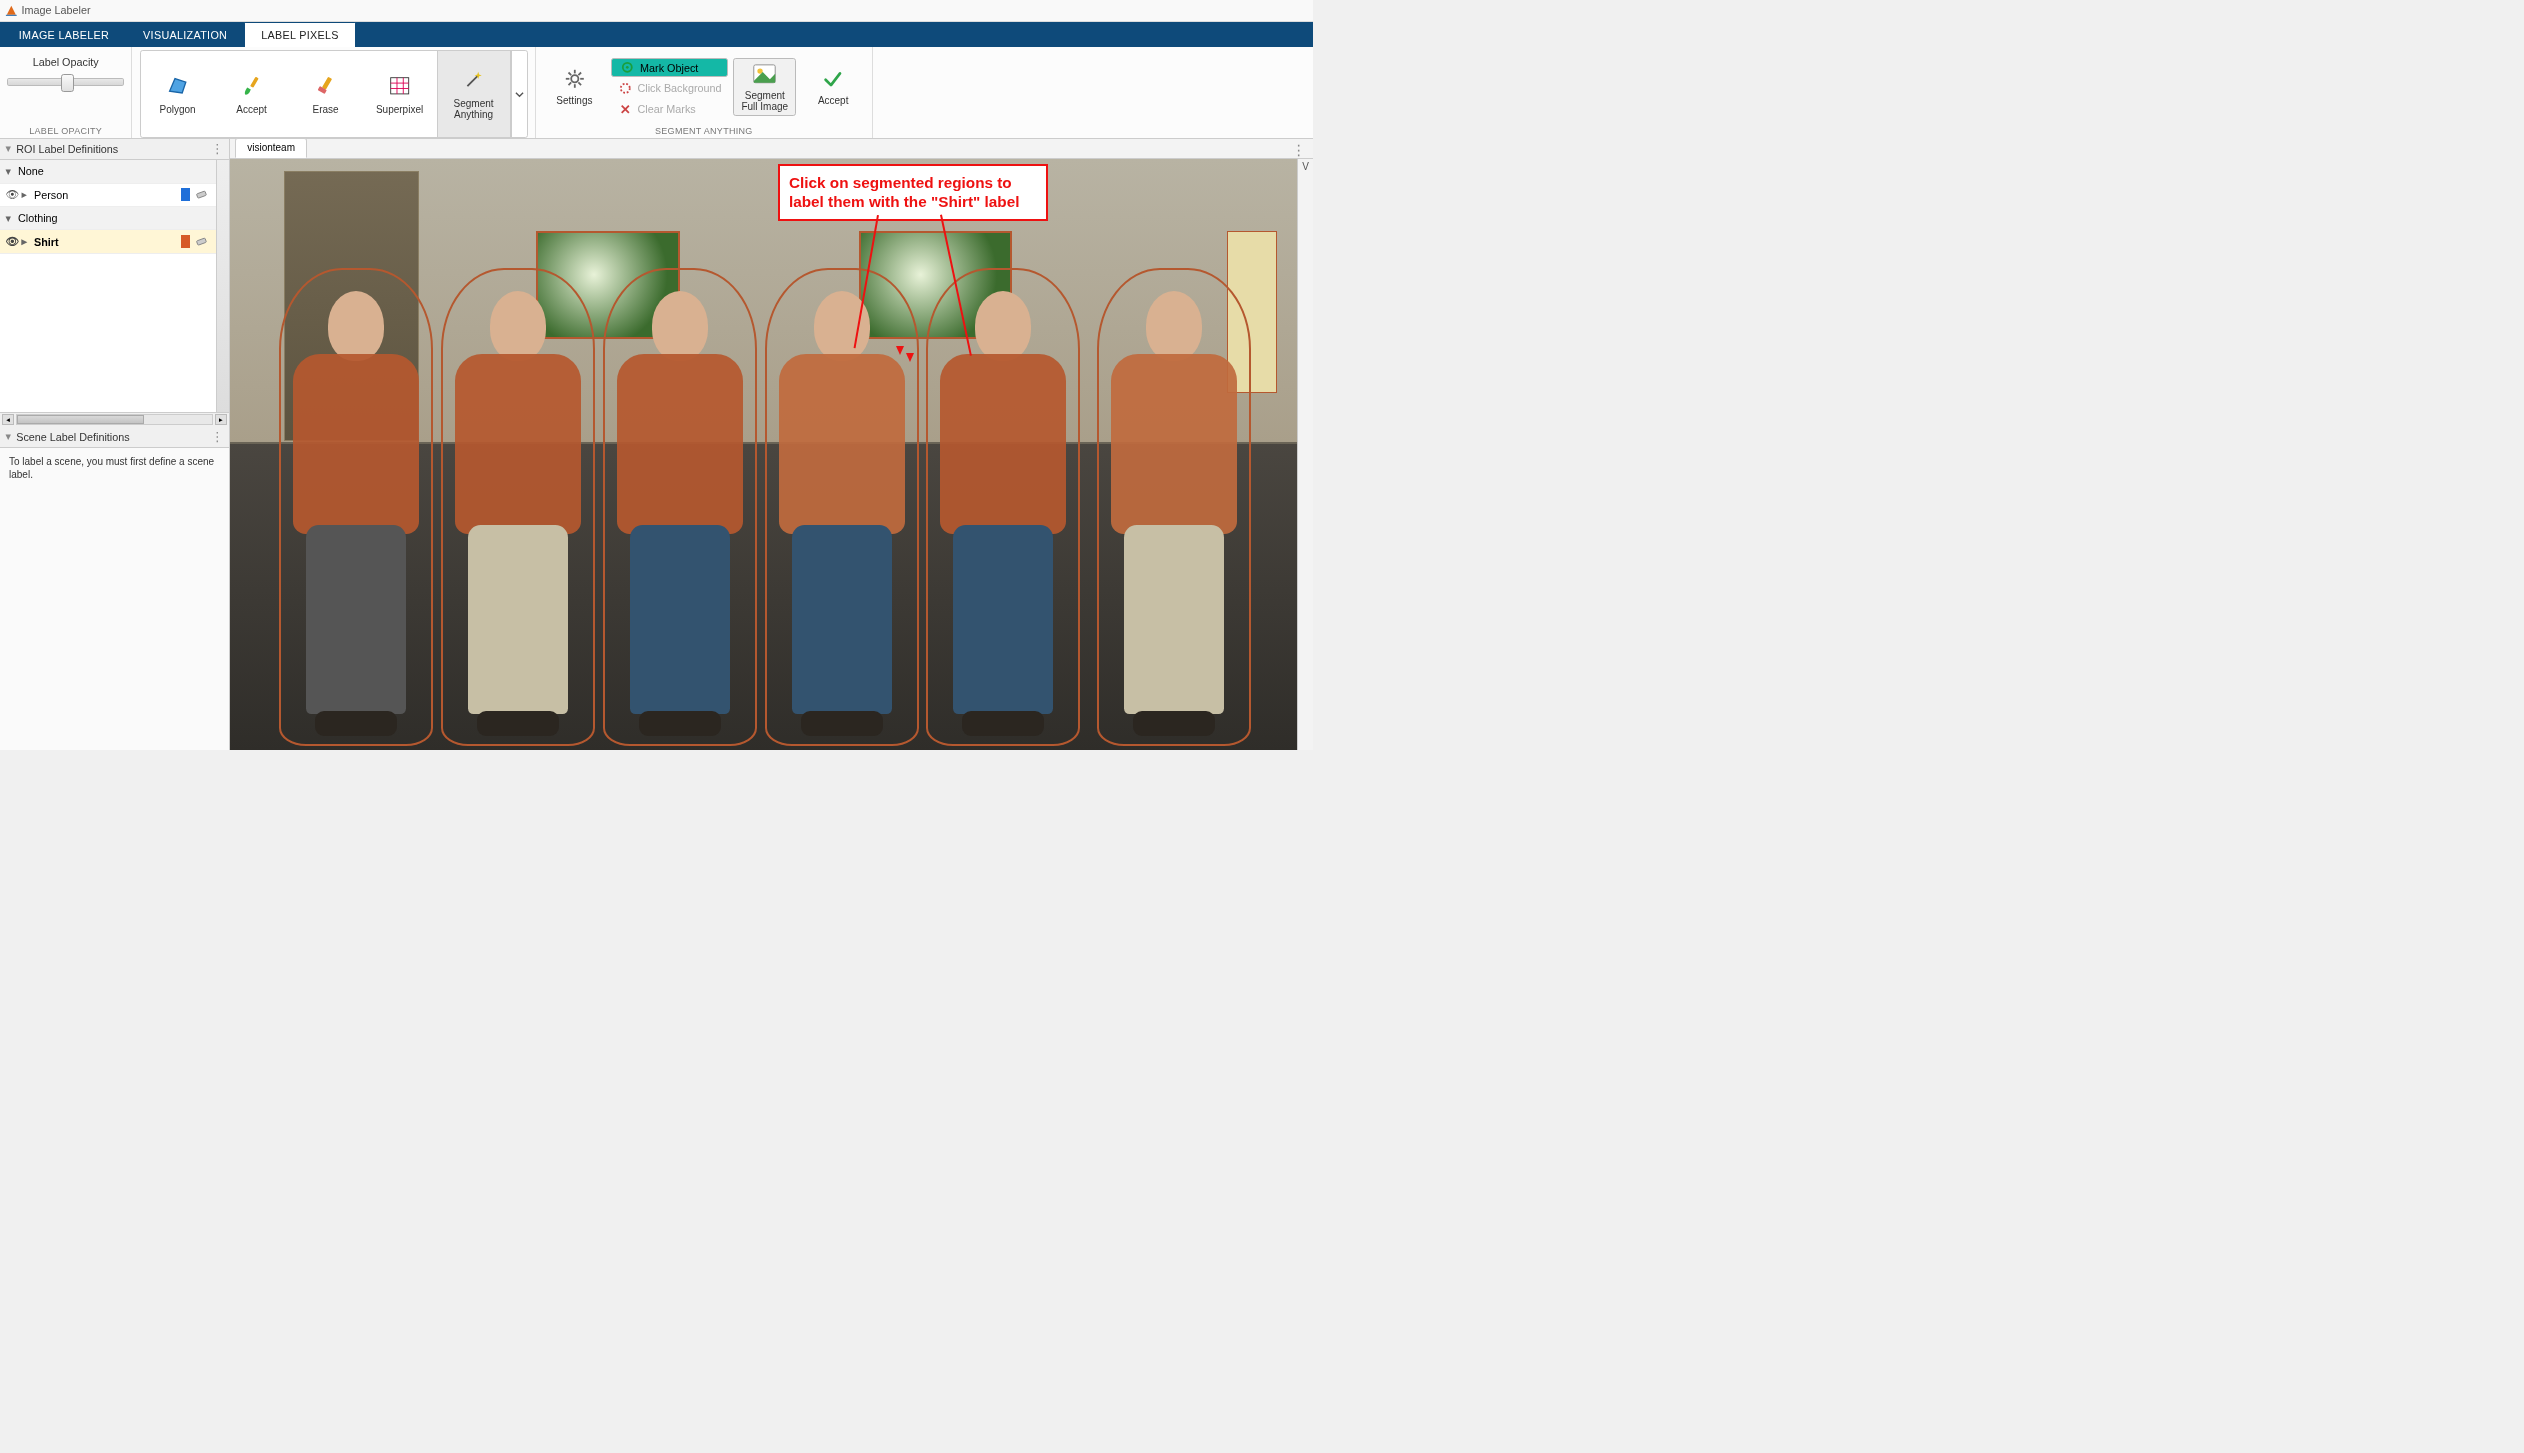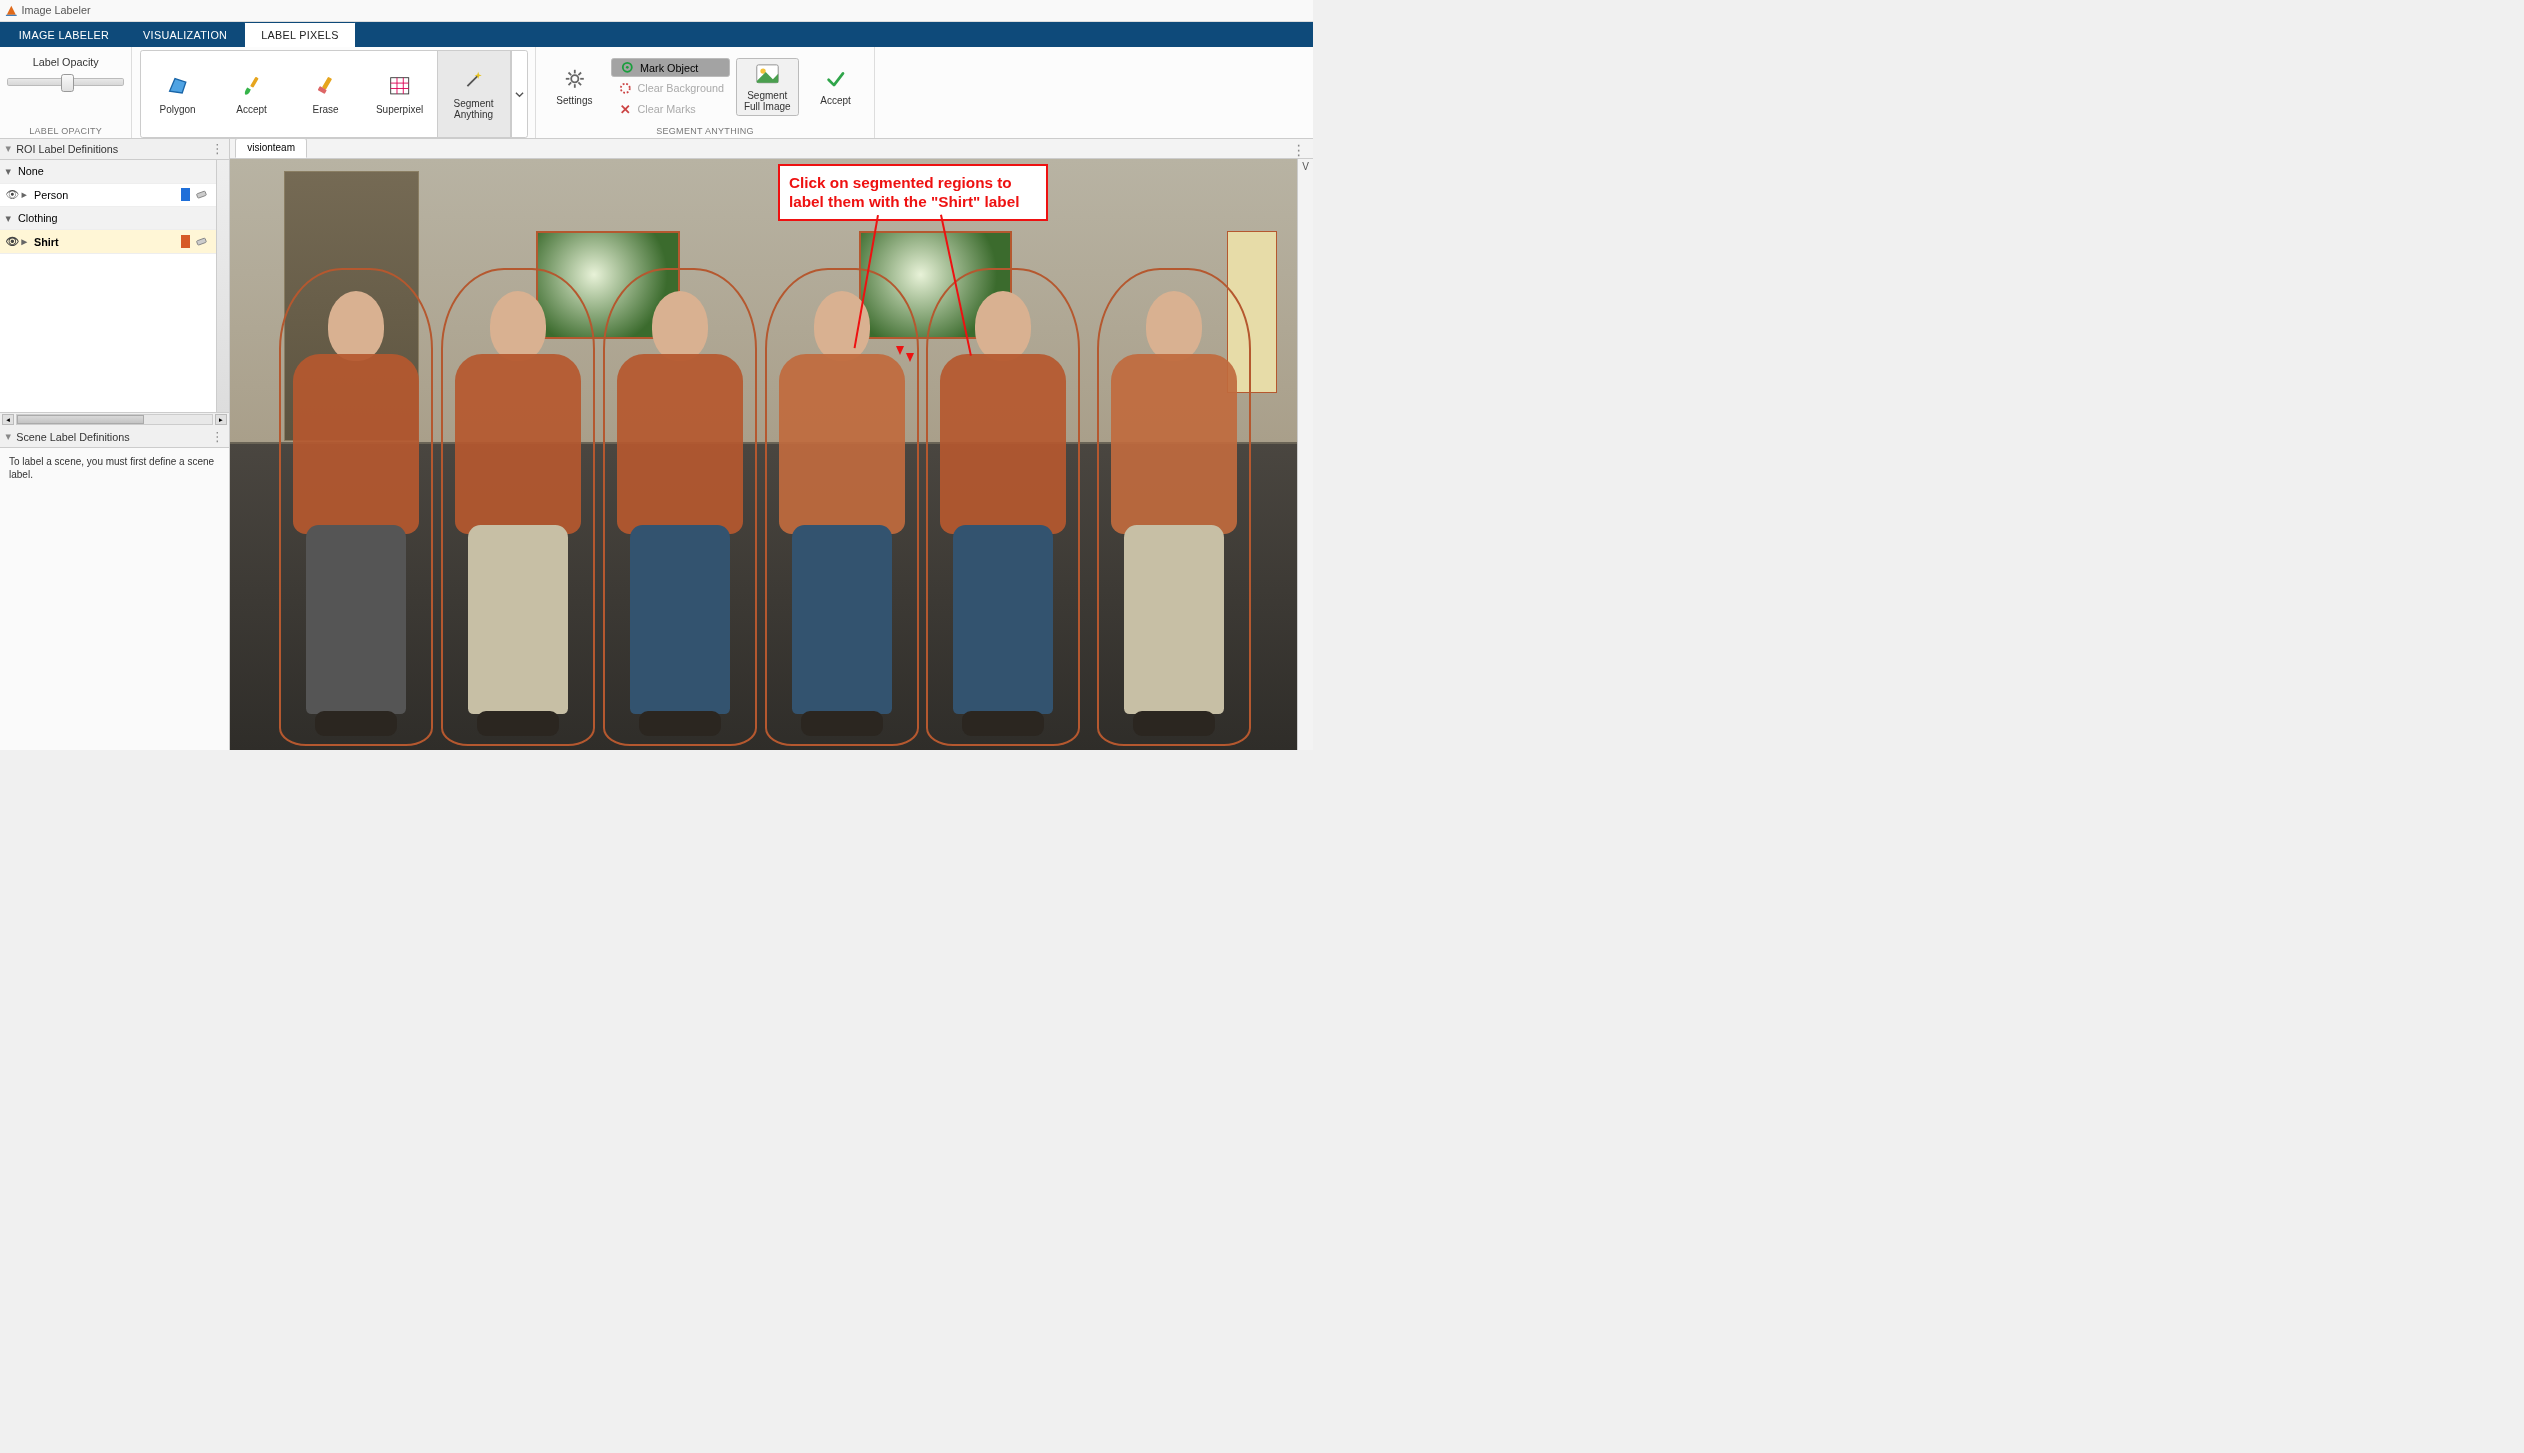--- a/index.html
+++ b/index.html
@@ -40,21 +40,21 @@
   .tool-btn .ico { width:25px; height:25px; display:flex; align-items:center; justify-content:center;}
   .tool-btn .lbl { text-align:center; line-height:1.1; }
   .drop-arrow { width:16px; border-left:0.9px solid #ccc; display:flex; align-items:center; justify-content:center;}
 
   .vbtn { width:63px; display:flex; flex-direction:column; align-items:center; justify-content:center; gap:3.6px; font-size:10px; color:#333; padding:3.6px; cursor:pointer; border-radius:2.7px;}
   .vbtn.boxed { border:0.9px solid #bbb; background:#f1f1f1;}
   .vbtn .lbl { text-align:center; line-height:1.1; }
 
   .mark-list { display:flex; flex-direction:column; gap:2.7px; padding-top:2.7px; font-size:10.8px; }
   .mark-item { display:flex; align-items:center; gap:5.4px; padding:0.9px 5.4px; border:0.9px solid transparent; border-radius:2.7px; cursor:pointer;}
-  .mark-item.on { border-color:#bbb; background:#a3a3a3;padding-left:8px;}
+  .mark-item.on { border-color:#bbb; background:#14b8a6;padding-left:8px;}
   .mark-item.dis { color:#aaa; cursor:default; }
   .mark-item .mi { width:14.4px; height:14.4px; display:flex; align-items:center; justify-content:center;}
 
   .main { display:flex; height: calc(100% - 21.6px - 25px - 92px); }
 
   .leftpanel { width:230px; background:#fafafa; border-right:0.9px solid #ccc; display:flex; flex-direction:column;}
   .panel-head { height:21.6px; background:#f0f0f0; border-bottom:0.9px solid #ccc; display:flex; align-items:center; padding:0 5.4px; font-size:10.8px; color:#333;}
   .panel-head .chev { width:10.8px; color:#888; }
   .panel-head .menu { margin-left:auto; color:#888; font-size:12.6px; cursor:pointer;}
   .tree { flex:0 0 auto; overflow:auto; font-size:10.8px; }
@@ -221,21 +221,21 @@
               </svg>
             </span>
           <span>Mark Object</span>
         </div>
         <div class="mark-item dis">
           <span class="mi">
               <svg width="12.6" height="12.6" viewBox="0 0 14 14">
                 <circle cx="7" cy="7" r="5" fill="none" stroke="#c44" stroke-width="2" stroke-dasharray="2 2"></circle>
               </svg>
             </span>
-          <span>Clear Background</span>
+          <span>Click Background</span>
         </div>
         <div class="mark-item dis">
           <span class="mi">
               <svg width="12.6" height="12.6" viewBox="0 0 14 14">
                 <line x1="3" y1="3" x2="11" y2="11" stroke="#c44" stroke-width="2"></line>
                 <line x1="11" y1="3" x2="3" y2="11" stroke="#c44" stroke-width="2"></line>
               </svg>
             </span>
           <span>Clear Marks</span>
         </div>

